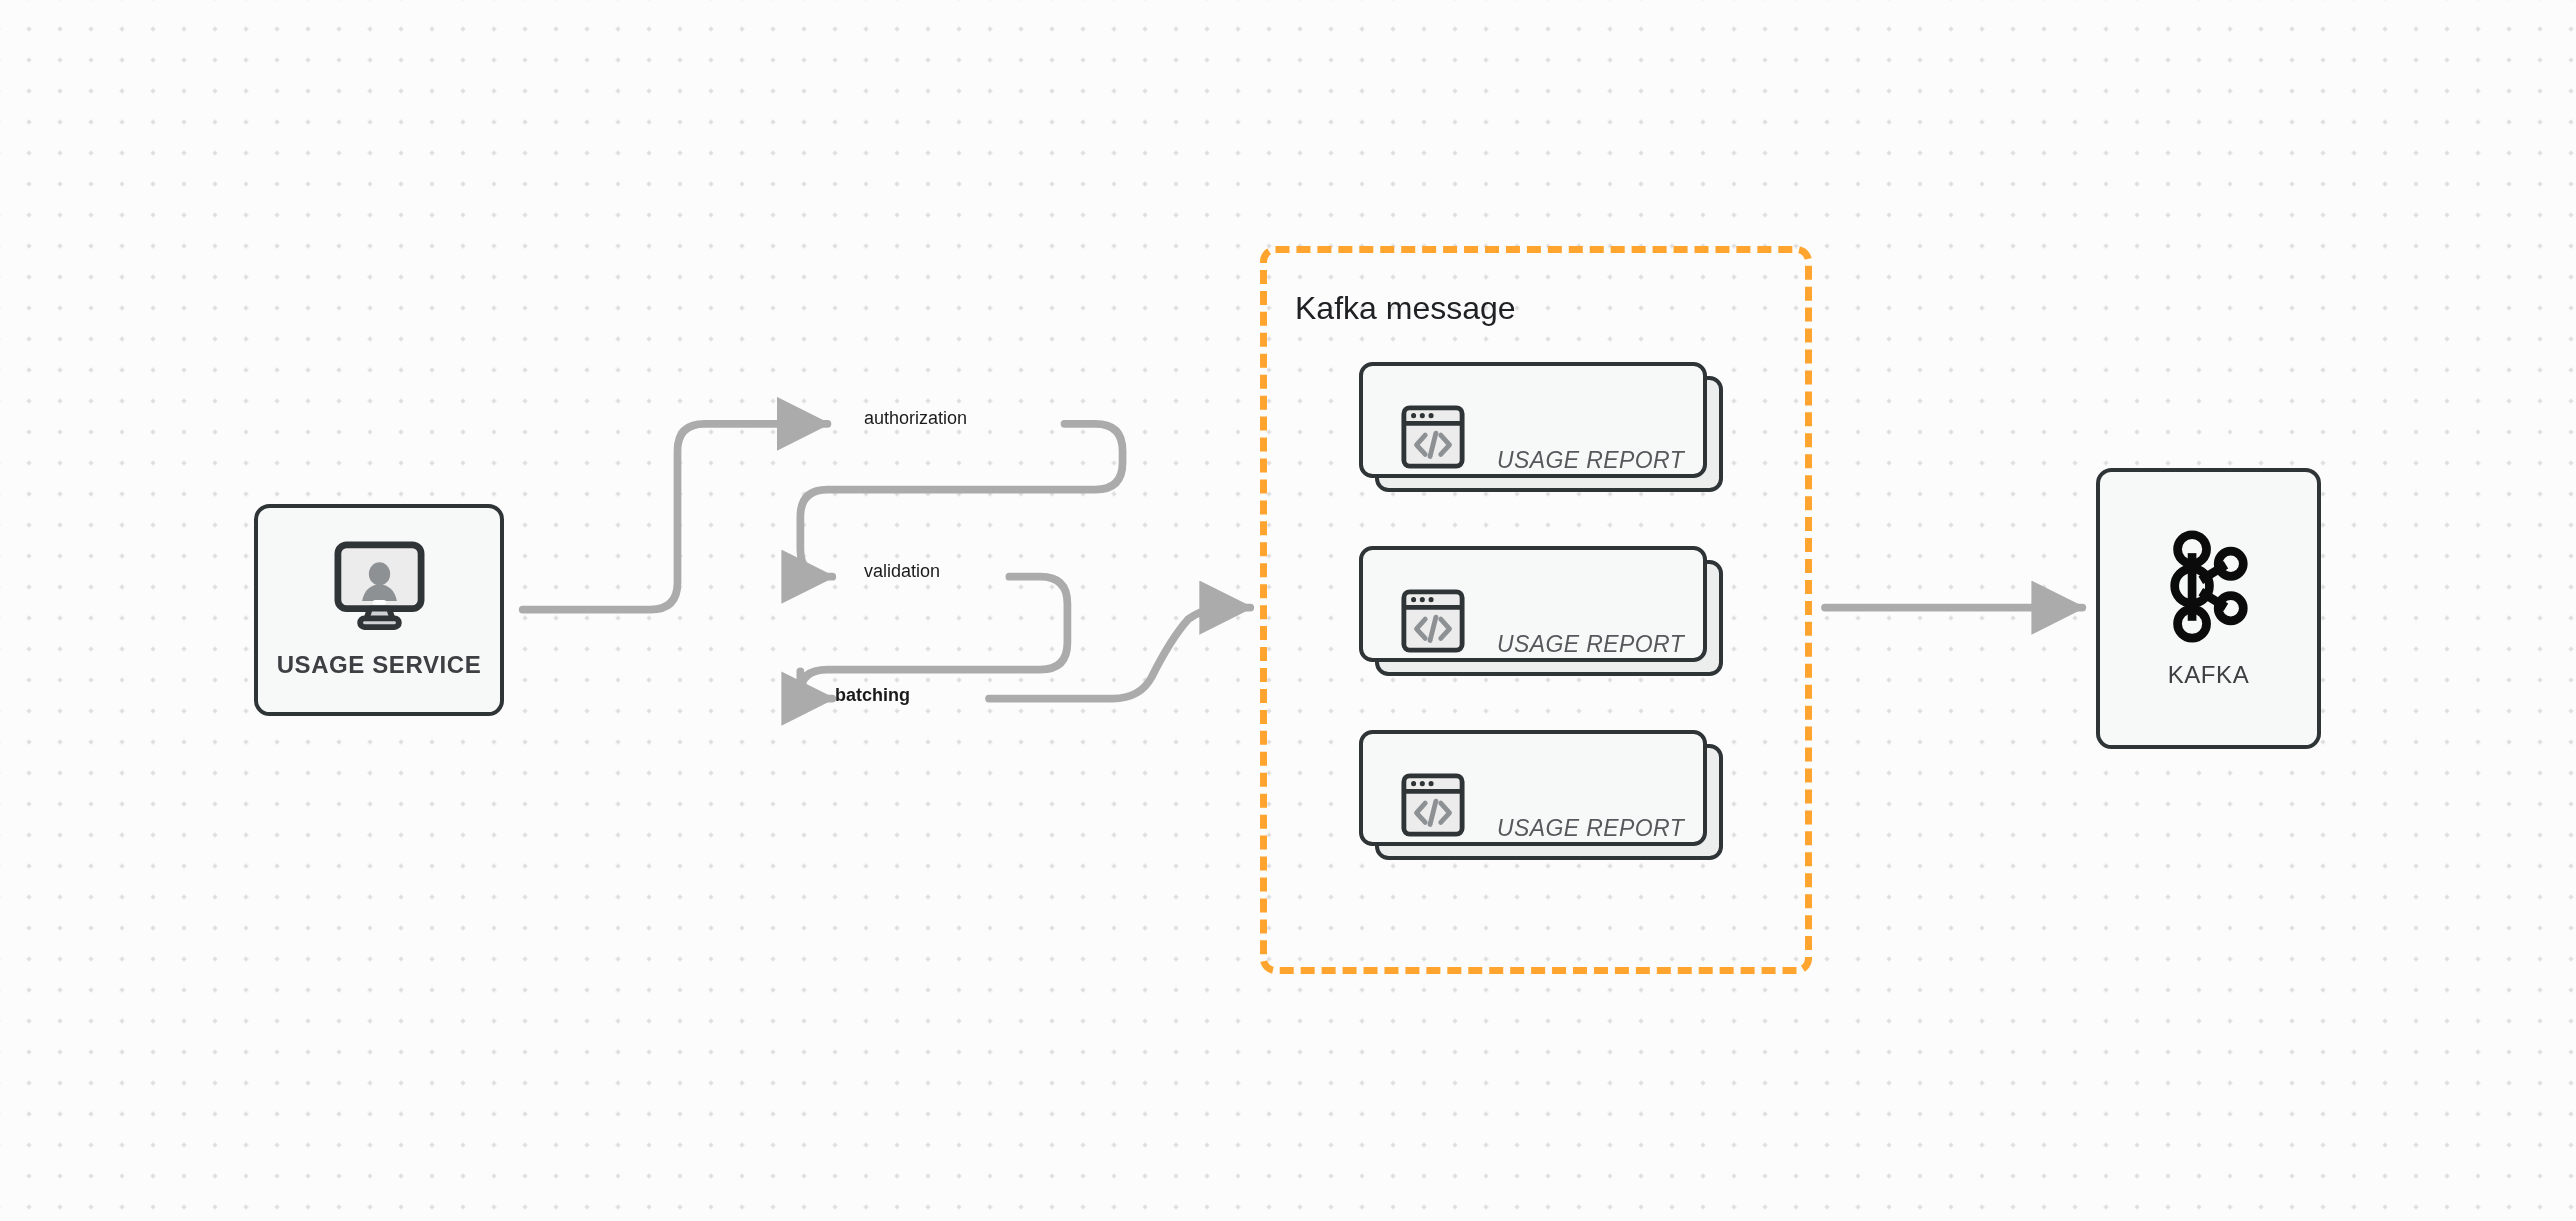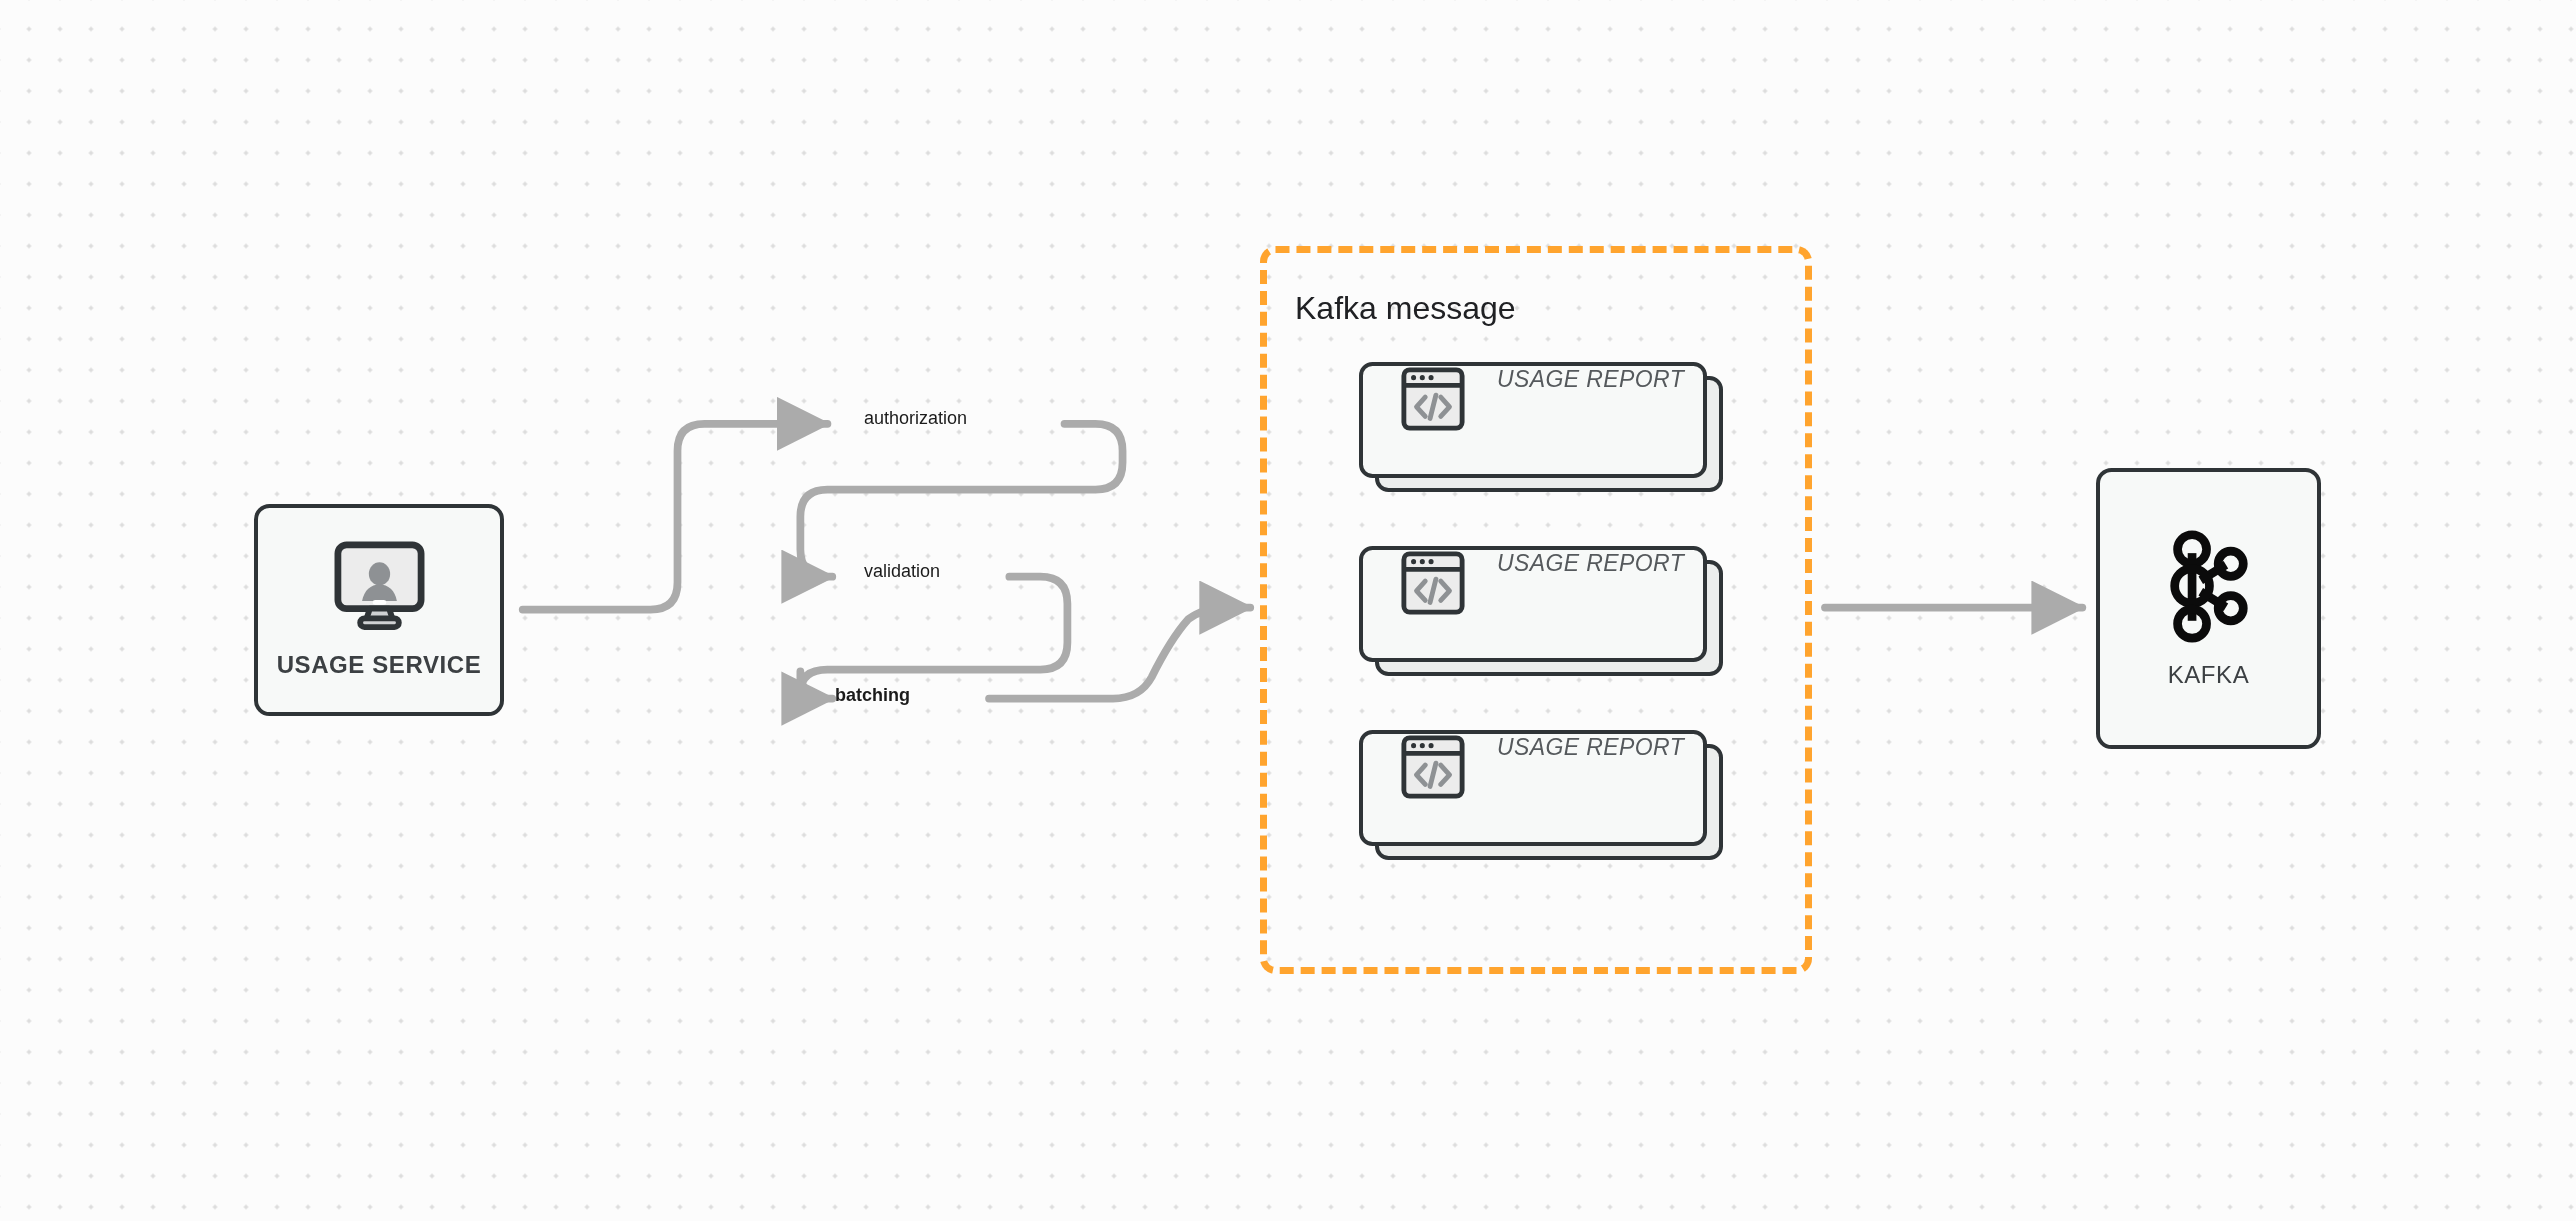--- a/index.html
+++ b/index.html
@@ -109,21 +109,21 @@
     position: absolute;
     left: 0;
     top: 0;
     width: 348px;
     height: 116px;
     box-sizing: border-box;
     background: #f7f9f8;
     border: 4.8px solid #2f3437;
     border-radius: 13.5px;
     display: flex;
-    align-items: flex-start;
+    align-items: flex-end;
   }
   .code-icon {
     margin-left: 37px;
     flex: none;
   }
   .report-label {
     margin-left: 31px;
     font-size: 23px;
     font-style: italic;
     color: #55595c;

